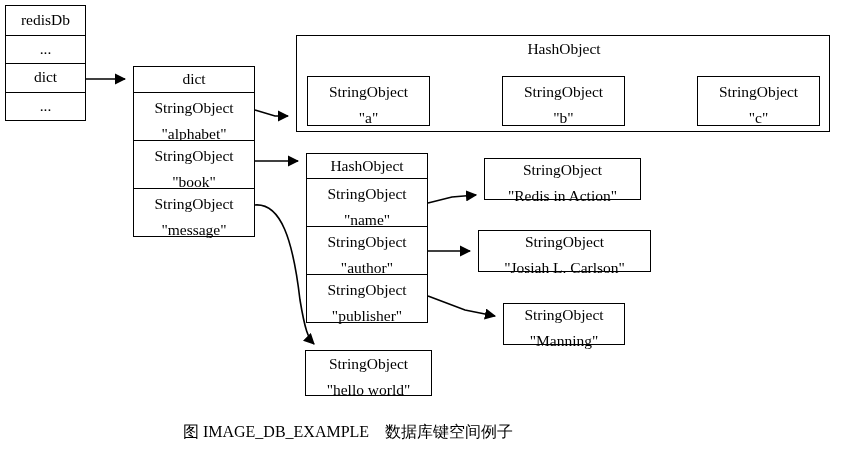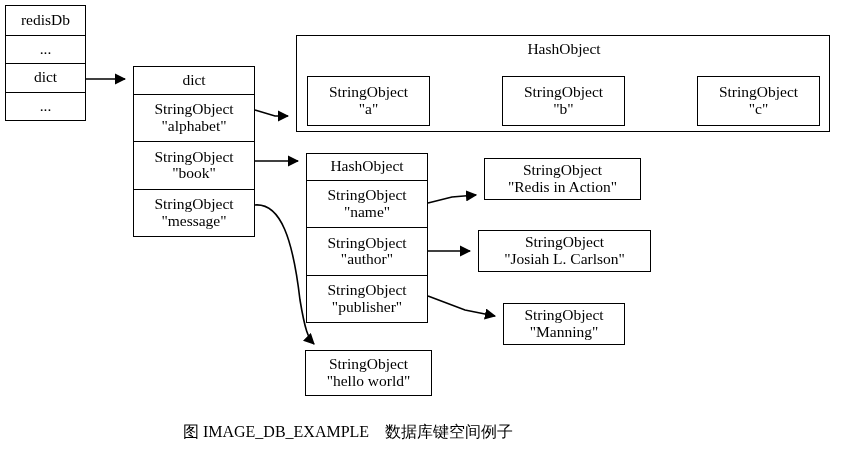--- a/index.html
+++ b/index.html
@@ -43,21 +43,21 @@
     align-items: center;
     justify-content: center;
     text-align: center;
     line-height: 1.08;
     font-size: 15.5px;
     background: #ffffff;
   }
   .cell + .cell {
     border-top: 1.6px solid #000;
   }
-  .cell span { display: block; }
+  .cell span { display: block; margin-top: 9px; }
   .two-line { flex-direction: column; }
 
   
   #redisdb-table { left: 5px; top: 5px; width: 81px; height: 116px; }
   #redisdb-table .cell { height: 25%; }
 
   
   #dict-table { left: 133px; top: 66px; width: 122px; height: 171px; }
   #dict-table .cell.head { height: 27px; }
   #dict-table .cell.entry { height: 48px; }

